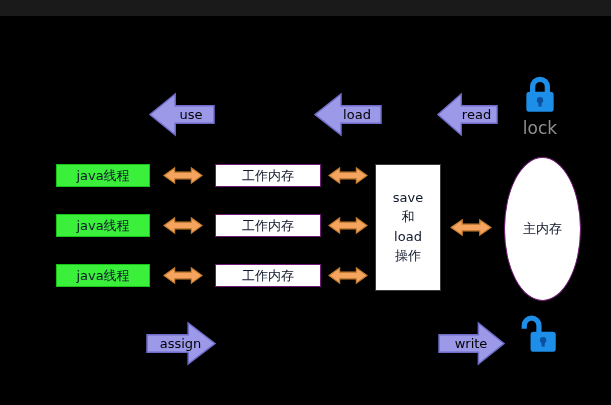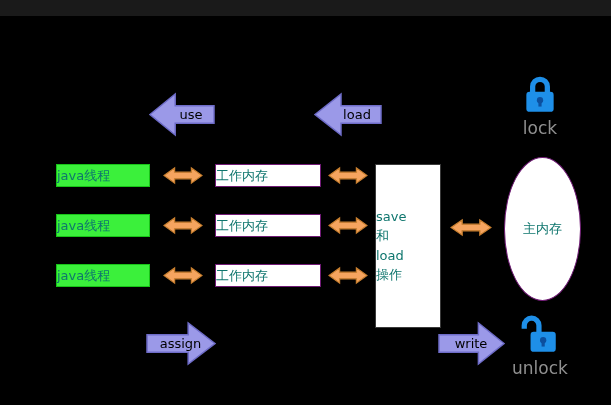--- a/index.html
+++ b/index.html
@@ -16,21 +16,21 @@
   .arrow-label { position:relative; font-size:13px; color:#000; white-space:nowrap; }
   .big-arrow.left  .arrow-label { padding-left:18px; }
   .big-arrow.right .arrow-label { padding-right:1px; }
   .poly-purple { fill:var(--arrow-purple,#9b99e8); stroke:var(--arrow-purple-border,#6e6cc8); stroke-width:1.5; }
 
   
   .dbl-arrow svg { width:100%; height:100%; display:block; }
   .poly-orange { fill:var(--arrow-orange,#f5a45f); stroke:var(--arrow-orange-border,#c87f2f); stroke-width:1.2; }
 
   
-  .box { font-size:13px; color:#0f766e; text-align:left; }
+  .box { font-size:13px; color:#0f172a; text-align:center; }
   .green-box { background:var(--thread-green,#3bf03b); border:1px solid var(--thread-green-border,#17c317); line-height:21px; }
   .white-box { background:#fff; border:1px solid #701a75; line-height:21px; }
   .save-box  { background:#fff; border:1px solid #3a3a3a; display:flex; flex-direction:column; justify-content:center; gap:3px; }
   .save-box span { display:block; }
   .ellipse   { background:#fff; border:1px solid #701a75; border-radius:50%; display:flex; align-items:center; justify-content:center; }
 
   
   .lock-wrap svg { width:100%; height:100%; display:block; }
   .lock-stroke { fill:none; stroke:var(--lock-blue,#1e8fe8); stroke-width:5; }
   .lock-fill   { fill:var(--lock-blue,#1e8fe8); }
@@ -46,20 +46,26 @@
     <svg viewBox="0 0 68 46" preserveAspectRatio="none">
         <polygon class="poly-purple" points="1,23 27,2 27,14 67,14 67,32 27,32 27,44"></polygon>
       </svg>
     <span class="arrow-label">use</span>
   </div>
   <div class="abs big-arrow left" style="left:314px;top:76px;width:68px;height:45px">
     <svg viewBox="0 0 68 46" preserveAspectRatio="none">
         <polygon class="poly-purple" points="1,23 27,2 27,14 67,14 67,32 27,32 27,44"></polygon>
       </svg>
     <span class="arrow-label">load</span>
+  </div>
+  <div class="abs big-arrow left" style="left:437px;top:76px;width:61px;height:45px">
+    <svg viewBox="0 0 68 46" preserveAspectRatio="none">
+        <polygon class="poly-purple" points="1,23 27,2 27,14 67,14 67,32 27,32 27,44"></polygon>
+      </svg>
+    <span class="arrow-label">read</span>
   </div>
 
   <div class="abs lock-wrap" style="left:521px;top:58px;width:38px;height:42px">
     <svg viewBox="0 0 36 40">
       <path class="lock-stroke" d="M11,19 v-7 a7,7 0 0 1 14,0 v7"></path>
       <rect class="lock-fill" x="5" y="17" width="26" height="19" rx="3"></rect>
       <circle class="keyhole" cx="18" cy="25" r="3"></circle>
       <rect class="keyhole" x="16.5" y="25" width="3" height="6"></rect>
     </svg>
   </div>
@@ -97,21 +103,21 @@
         <polygon class="poly-orange" points="1,10 11,2 11,6.5 27,6.5 27,2 37,10 27,18 27,13.5 11,13.5 11,18"></polygon>
       </svg>
   </div>
   <div class="abs box white-box" style="left:215px;top:248px;width:106px;height:23px">工作内存</div>
   <div class="abs dbl-arrow" style="left:328px;top:250px;width:40px;height:19px">
     <svg viewBox="0 0 38 20" preserveAspectRatio="none">
         <polygon class="poly-orange" points="1,10 11,2 11,6.5 27,6.5 27,2 37,10 27,18 27,13.5 11,13.5 11,18"></polygon>
       </svg>
   </div>
 
-  <div class="abs box save-box" style="left:375px;top:148px;width:66px;height:164px">
+  <div class="abs box save-box" style="left:375px;top:148px;width:66px;height:127px">
     <span>save</span>
     <span>和</span>
     <span>load</span>
     <span>操作</span>
   </div>
 
   <div class="abs dbl-arrow" style="left:450px;top:202px;width:42px;height:19px">
     <svg viewBox="0 0 38 20" preserveAspectRatio="none">
         <polygon class="poly-orange" points="1,10 11,2 11,6.5 27,6.5 27,2 37,10 27,18 27,13.5 11,13.5 11,18"></polygon>
       </svg>
@@ -135,15 +141,14 @@
   </div>
 
   <div class="abs lock-wrap" style="left:521px;top:298px;width:38px;height:42px">
     <svg viewBox="0 0 36 40">
       <path class="lock-stroke" d="M17,19 v-8 a7,7 0 0 0 -14,0 v3"></path>
       <rect class="lock-fill" x="9" y="17" width="24" height="19" rx="3"></rect>
       <circle class="keyhole" cx="21" cy="25" r="3"></circle>
       <rect class="keyhole" x="19.5" y="25" width="3" height="6"></rect>
     </svg>
   </div>
-  <div class="abs icon-label" style="left:503px;top:342px;width:74px">unlock</div>
 
 </div>
 
 </body></html>

